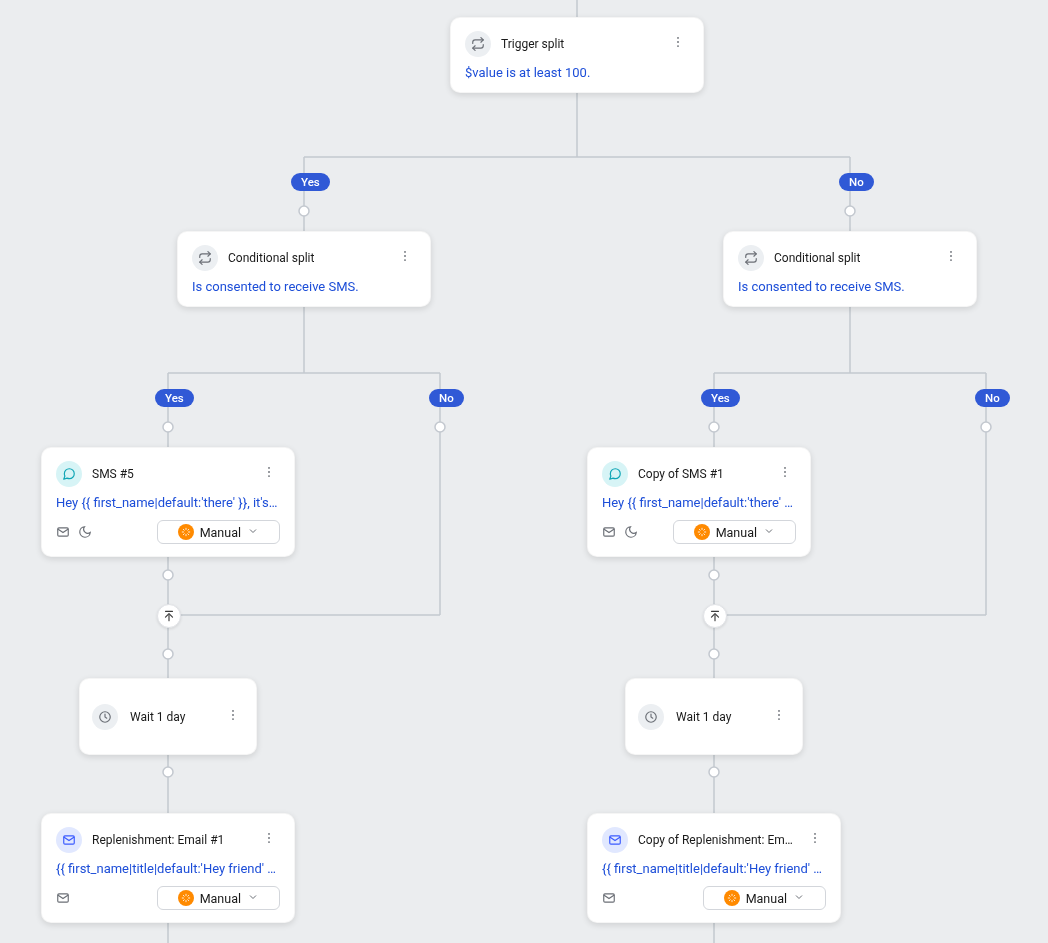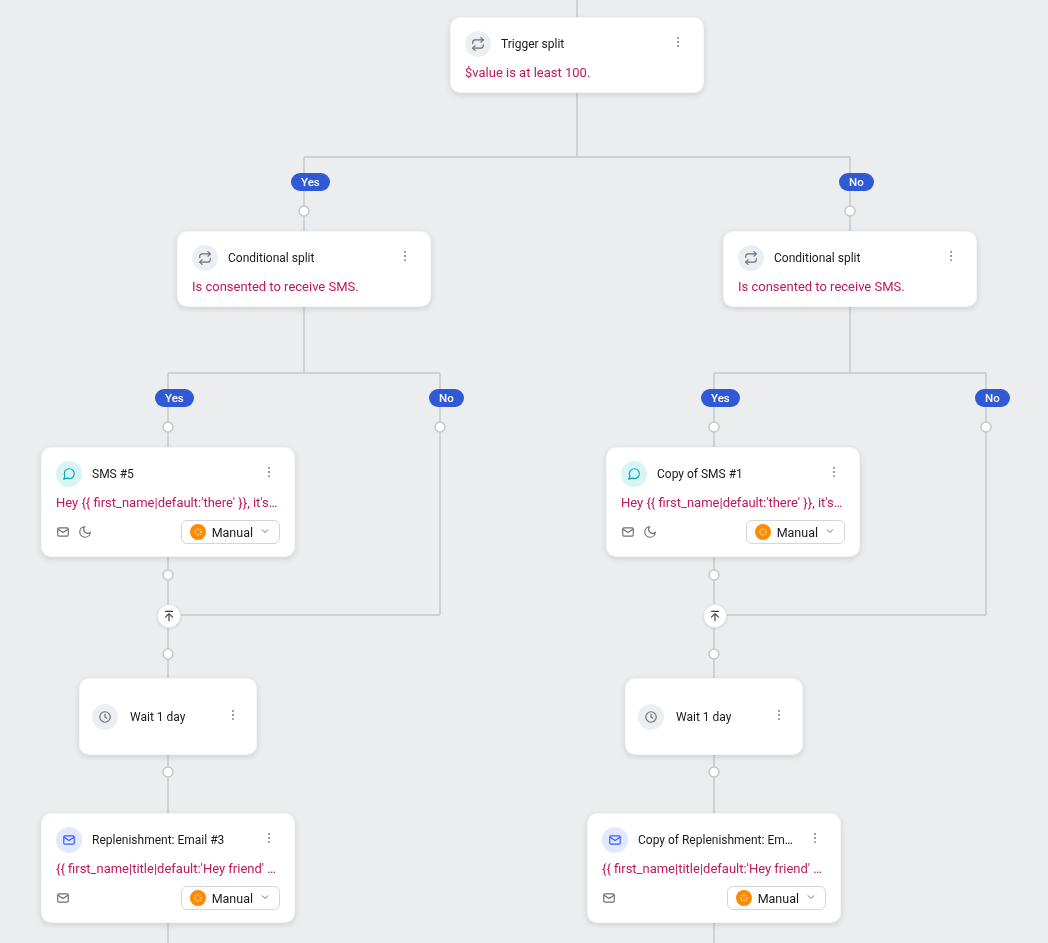--- a/index.html
+++ b/index.html
@@ -3,37 +3,37 @@
 <meta charset="utf-8">
 <style>
   html,body{margin:0;padding:0;width:1048px;height:943px;background:#ebedef;font-family:-apple-system,BlinkMacSystemFont,"Segoe UI",Roboto,Helvetica,Arial,sans-serif;color:#1a1a1a;overflow:hidden}
   .stage{position:relative;width:1048px;height:943px}
   svg.wires{position:absolute;left:0;top:0;width:1048px;height:943px;pointer-events:none}
   .dot{fill:#fff;stroke:#c3c8cf;stroke-width:1.5}
 
   .card{position:absolute;background:#fff;border-radius:10px;box-shadow:0 2px 6px rgba(0,0,0,0.12);border:1px solid rgba(0,0,0,0.04);padding:12px 14px;box-sizing:border-box}
   .card .row{display:flex;align-items:center;gap:10px}
   .card .title{font-size:12px;font-weight:400;color:#1a1a1a;white-space:nowrap;overflow:hidden;text-overflow:ellipsis}
-  .card .desc{font-size:13px;color:#be185d;margin-top:8px;white-space:nowrap;overflow:hidden;text-overflow:ellipsis}
+  .card .desc{font-size:13px;color:#1d4ed8;margin-top:8px;white-space:nowrap;overflow:hidden;text-overflow:ellipsis}
   .card .dots{flex:0 0 auto;cursor:pointer;color:#6b6f76;padding:4px}
   .ic{width:26px;height:26px;border-radius:50%;display:flex;align-items:center;justify-content:center;flex:0 0 26px}
   .ic-split{background:#eceff2;color:#6b6f76}
   .ic-sms{background:#d7f4f6;color:#0ea5b5}
   .ic-email{background:#e1e8ff;color:#3b5bff}
   .ic-wait{background:#eceff2;color:#6b6f76}
 
   .yesno{position:absolute;font-size:11.5px;color:#fff;background:#3059d6;border-radius:999px;padding:2px 10px;font-weight:500}
 
   .merge{position:absolute;width:22px;height:22px;border-radius:50%;background:#fff;border:1px solid #e1e3e7;box-shadow:0 1px 3px rgba(0,0,0,0.1);display:flex;align-items:center;justify-content:center}
   .merge svg{width:14px;height:14px;color:#3d3d3d}
 
   .action-bar{display:flex;align-items:center;justify-content:space-between;margin-top:10px}
   .mini-icons{display:flex;gap:8px;color:#6b6f76}
   .mini-icons svg{width:14px;height:14px}
-  .pill{display:flex;align-items:center;gap:6px;border:1px solid #d3d6db;border-radius:6px;padding:3px 8px;font-size:12.5px;background:#fff;cursor:pointer}
+  .pill{display:flex;align-items:center;gap:6px;border:1px solid #d3d6db;border-radius:6px;padding:3px 20px;font-size:12.5px;background:#fff;cursor:pointer}
   .pill .spark{width:16px;height:16px;border-radius:50%;background:#ff8a00;display:flex;align-items:center;justify-content:center}
   .pill .spark svg{width:10px;height:10px;color:#fff}
   .pill .chev{color:#6b6f76}
 
   .wait-card{padding:24px 12px}
   .wait-card .row{gap:12px}
 </style>
 </head>
 <body>
 
@@ -216,21 +216,21 @@
         <span>Manual</span>
         <span class="chev">
           <svg width="12" height="12" viewBox="0 0 24 24" fill="none" stroke="currentColor" stroke-width="2">
               <polyline points="6 9 12 15 18 9"></polyline>
             </svg>
         </span>
       </div>
     </div>
   </div>
 
-  <div class="card" style="left:606px;top:447px;width:254px">
+  <div class="card" style="left:587px;top:447px;width:224px">
     <div class="row">
       <span class="ic ic-sms">
         <svg viewBox="0 0 24 24" width="14" height="14" fill="none" stroke="currentColor" stroke-width="2" stroke-linecap="round" stroke-linejoin="round">
             <path d="M21 11.5a8.38 8.38 0 0 1-8.5 8.5 8.5 8.5 0 0 1-3.9-.95L3 21l1.95-5.6A8.38 8.38 0 0 1 4 11.5 8.5 8.5 0 0 1 12.5 3 8.38 8.38 0 0 1 21 11.5z"></path>
           </svg>
       </span>
       <span class="title" style="flex:1">Copy of SMS #1</span>
       <span class="dots">
         <svg width="14" height="14" viewBox="0 0 24 24" fill="currentColor">
             <circle cx="12" cy="5" r="1.6"></circle>
@@ -320,21 +320,21 @@
   </div>
 
   <div class="card" style="left:41px;top:813px;width:254px">
     <div class="row">
       <span class="ic ic-email">
         <svg viewBox="0 0 24 24" width="14" height="14" fill="none" stroke="currentColor" stroke-width="2">
             <rect x="3" y="5" width="18" height="14" rx="2"></rect>
             <polyline points="3,7 12,13 21,7"></polyline>
           </svg>
       </span>
-      <span class="title" style="flex:1">Replenishment: Email #3</span>
+      <span class="title" style="flex:1">Replenishment: Email #1</span>
       <span class="dots">
         <svg width="14" height="14" viewBox="0 0 24 24" fill="currentColor">
             <circle cx="12" cy="5" r="1.6"></circle>
             <circle cx="12" cy="12" r="1.6"></circle>
             <circle cx="12" cy="19" r="1.6"></circle>
           </svg>
       </span>
     </div>
     <div class="desc">{{ first_name|title|default:'Hey friend' }}, r…</div>
     <div class="action-bar">

